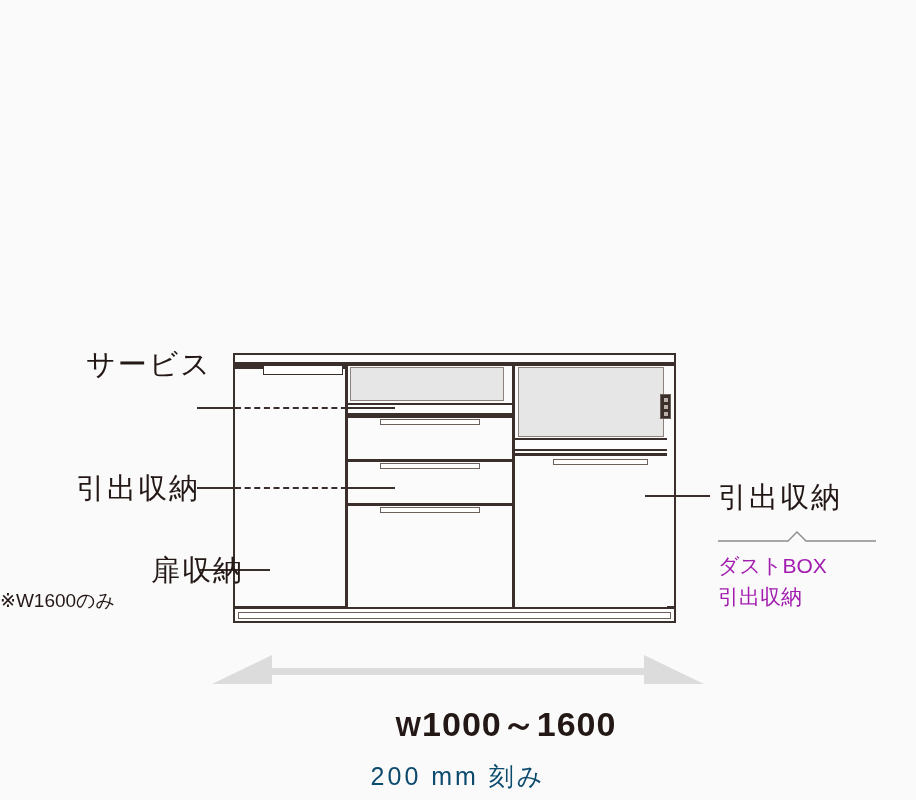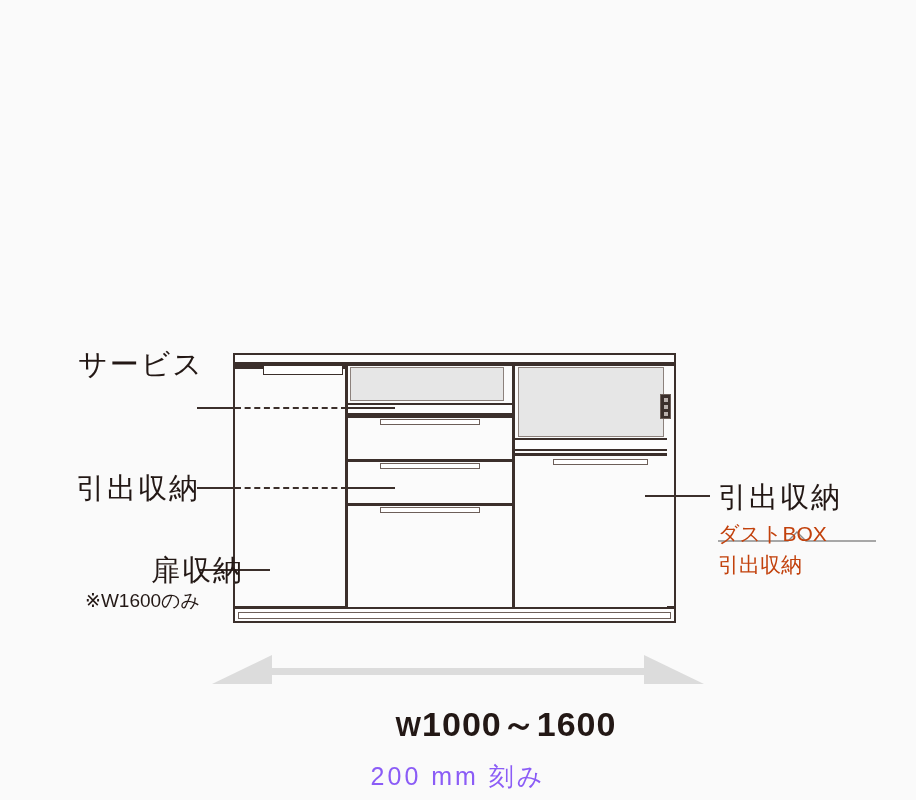--- a/index.html
+++ b/index.html
@@ -181,49 +181,48 @@
 
   
   .label-left {
     text-align: right;
     color: #231815;
     font-size: 29px;
     letter-spacing: 2px;
     line-height: 40px;
     white-space: nowrap;
   }
-  #lbl-service { left: 4px; top: 344px; width: 200px; }
+  #lbl-service { left: 12px; top: 344px; width: 200px; }
   #lbl-drawer-left { left: 0px; top: 468px; width: 200px; }
   #lbl-door { left: 0px; top: 550px; width: 200px; margin-left: 44px; }
   #lbl-door-note {
     left: 0px; top: 588px; width: 200px;
-    text-align: right;
     font-size: 19px;
     letter-spacing: 0px;
     color: #231815;
     white-space: nowrap;
   }
 
   
   #lbl-drawer-right {
     left: 718px; top: 478px;
     font-size: 29px;
     letter-spacing: 2px;
     color: #231815;
     white-space: nowrap;
   }
   #brace {
     left: 718px; top: 530px;
     width: 158px; height: 14px;
   }
   #lbl-dust {
-    left: 718px; top: 518px;
+    left: 718px; top: 550px;
     font-size: 21px;
     line-height: 31px;
-    color: #c2410c;
+    color: #a21caf;
     white-space: nowrap;
   }
 
   
   #dim-arrow {
     left: 212px; top: 648px;
     width: 492px; height: 40px;
   }
   #dim-main {
     left: 0px; top: 702px;
@@ -235,21 +234,21 @@
     color: #231815;
     margin-left: 48px;
   }
   #dim-main .w { font-size: 27px; font-weight: bold; }
   #dim-sub {
     left: 0px; top: 760px;
     width: 916px;
     text-align: center;
     font-size: 25px;
     letter-spacing: 3px;
-    color: #8b5cf6;
+    color: #0c4a6e;
   }
 </style>
 </head>
 <body>
 
 <div id="stage">
 
 
   <div class="abs" id="cabinet">
 

